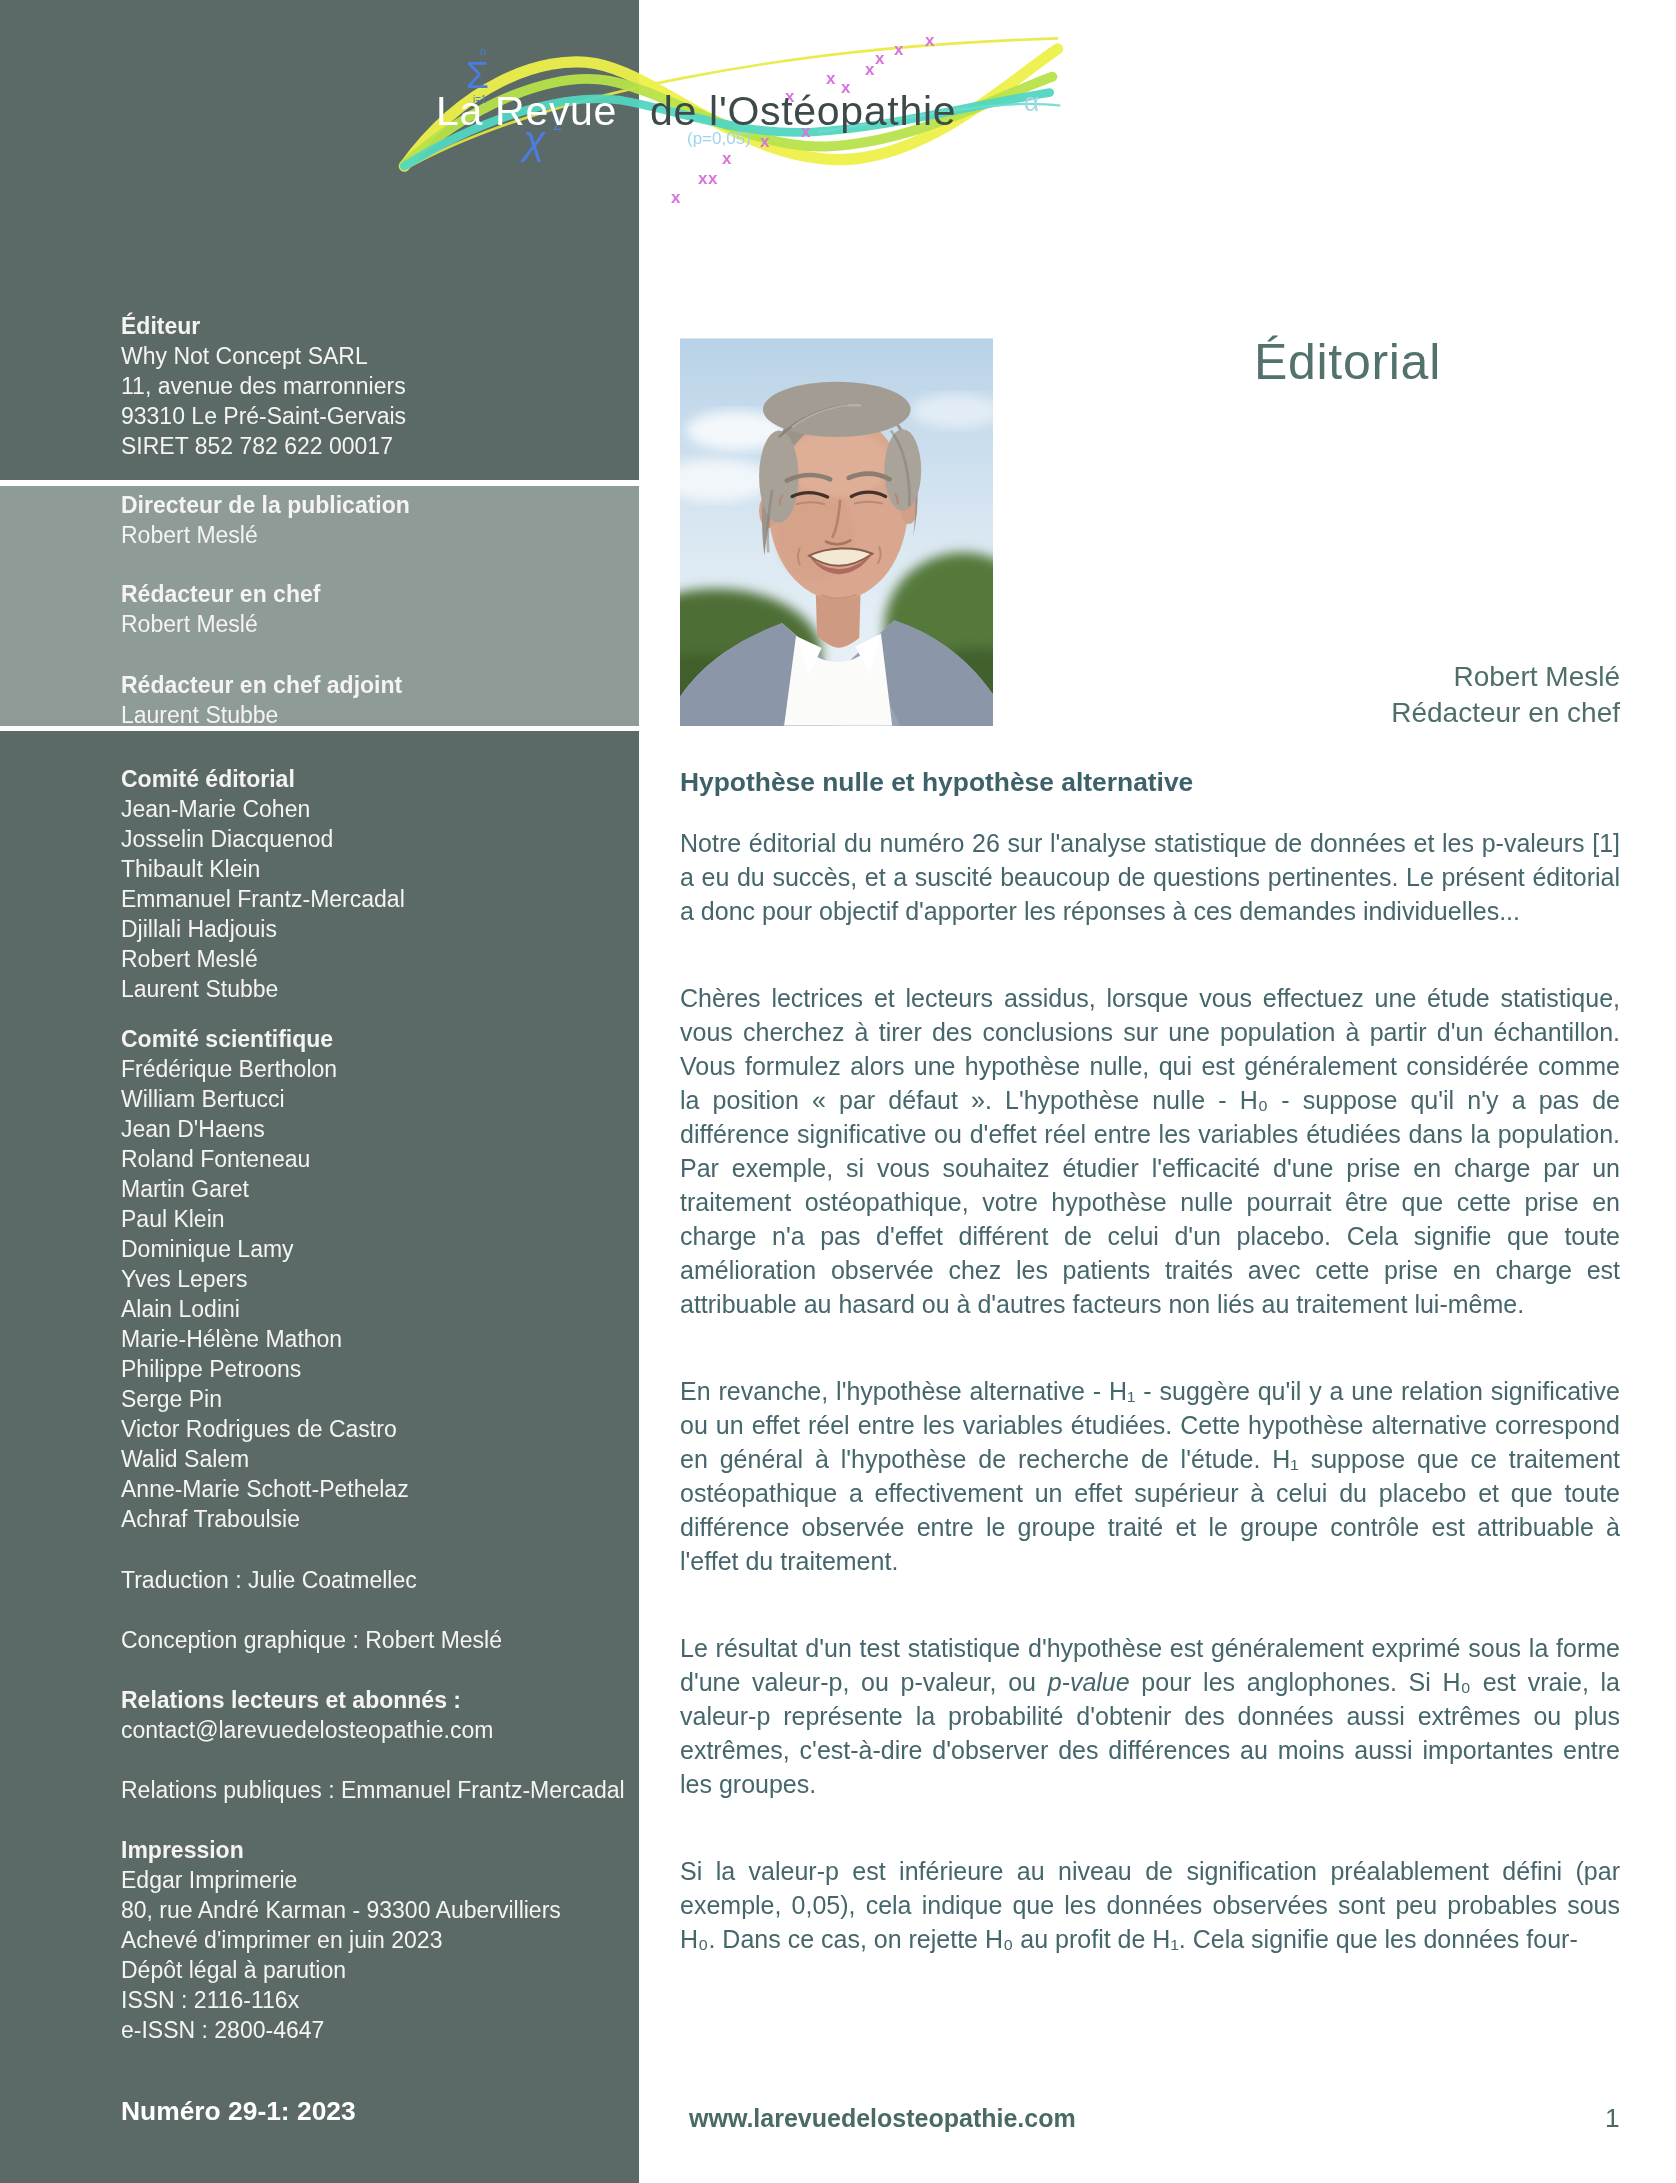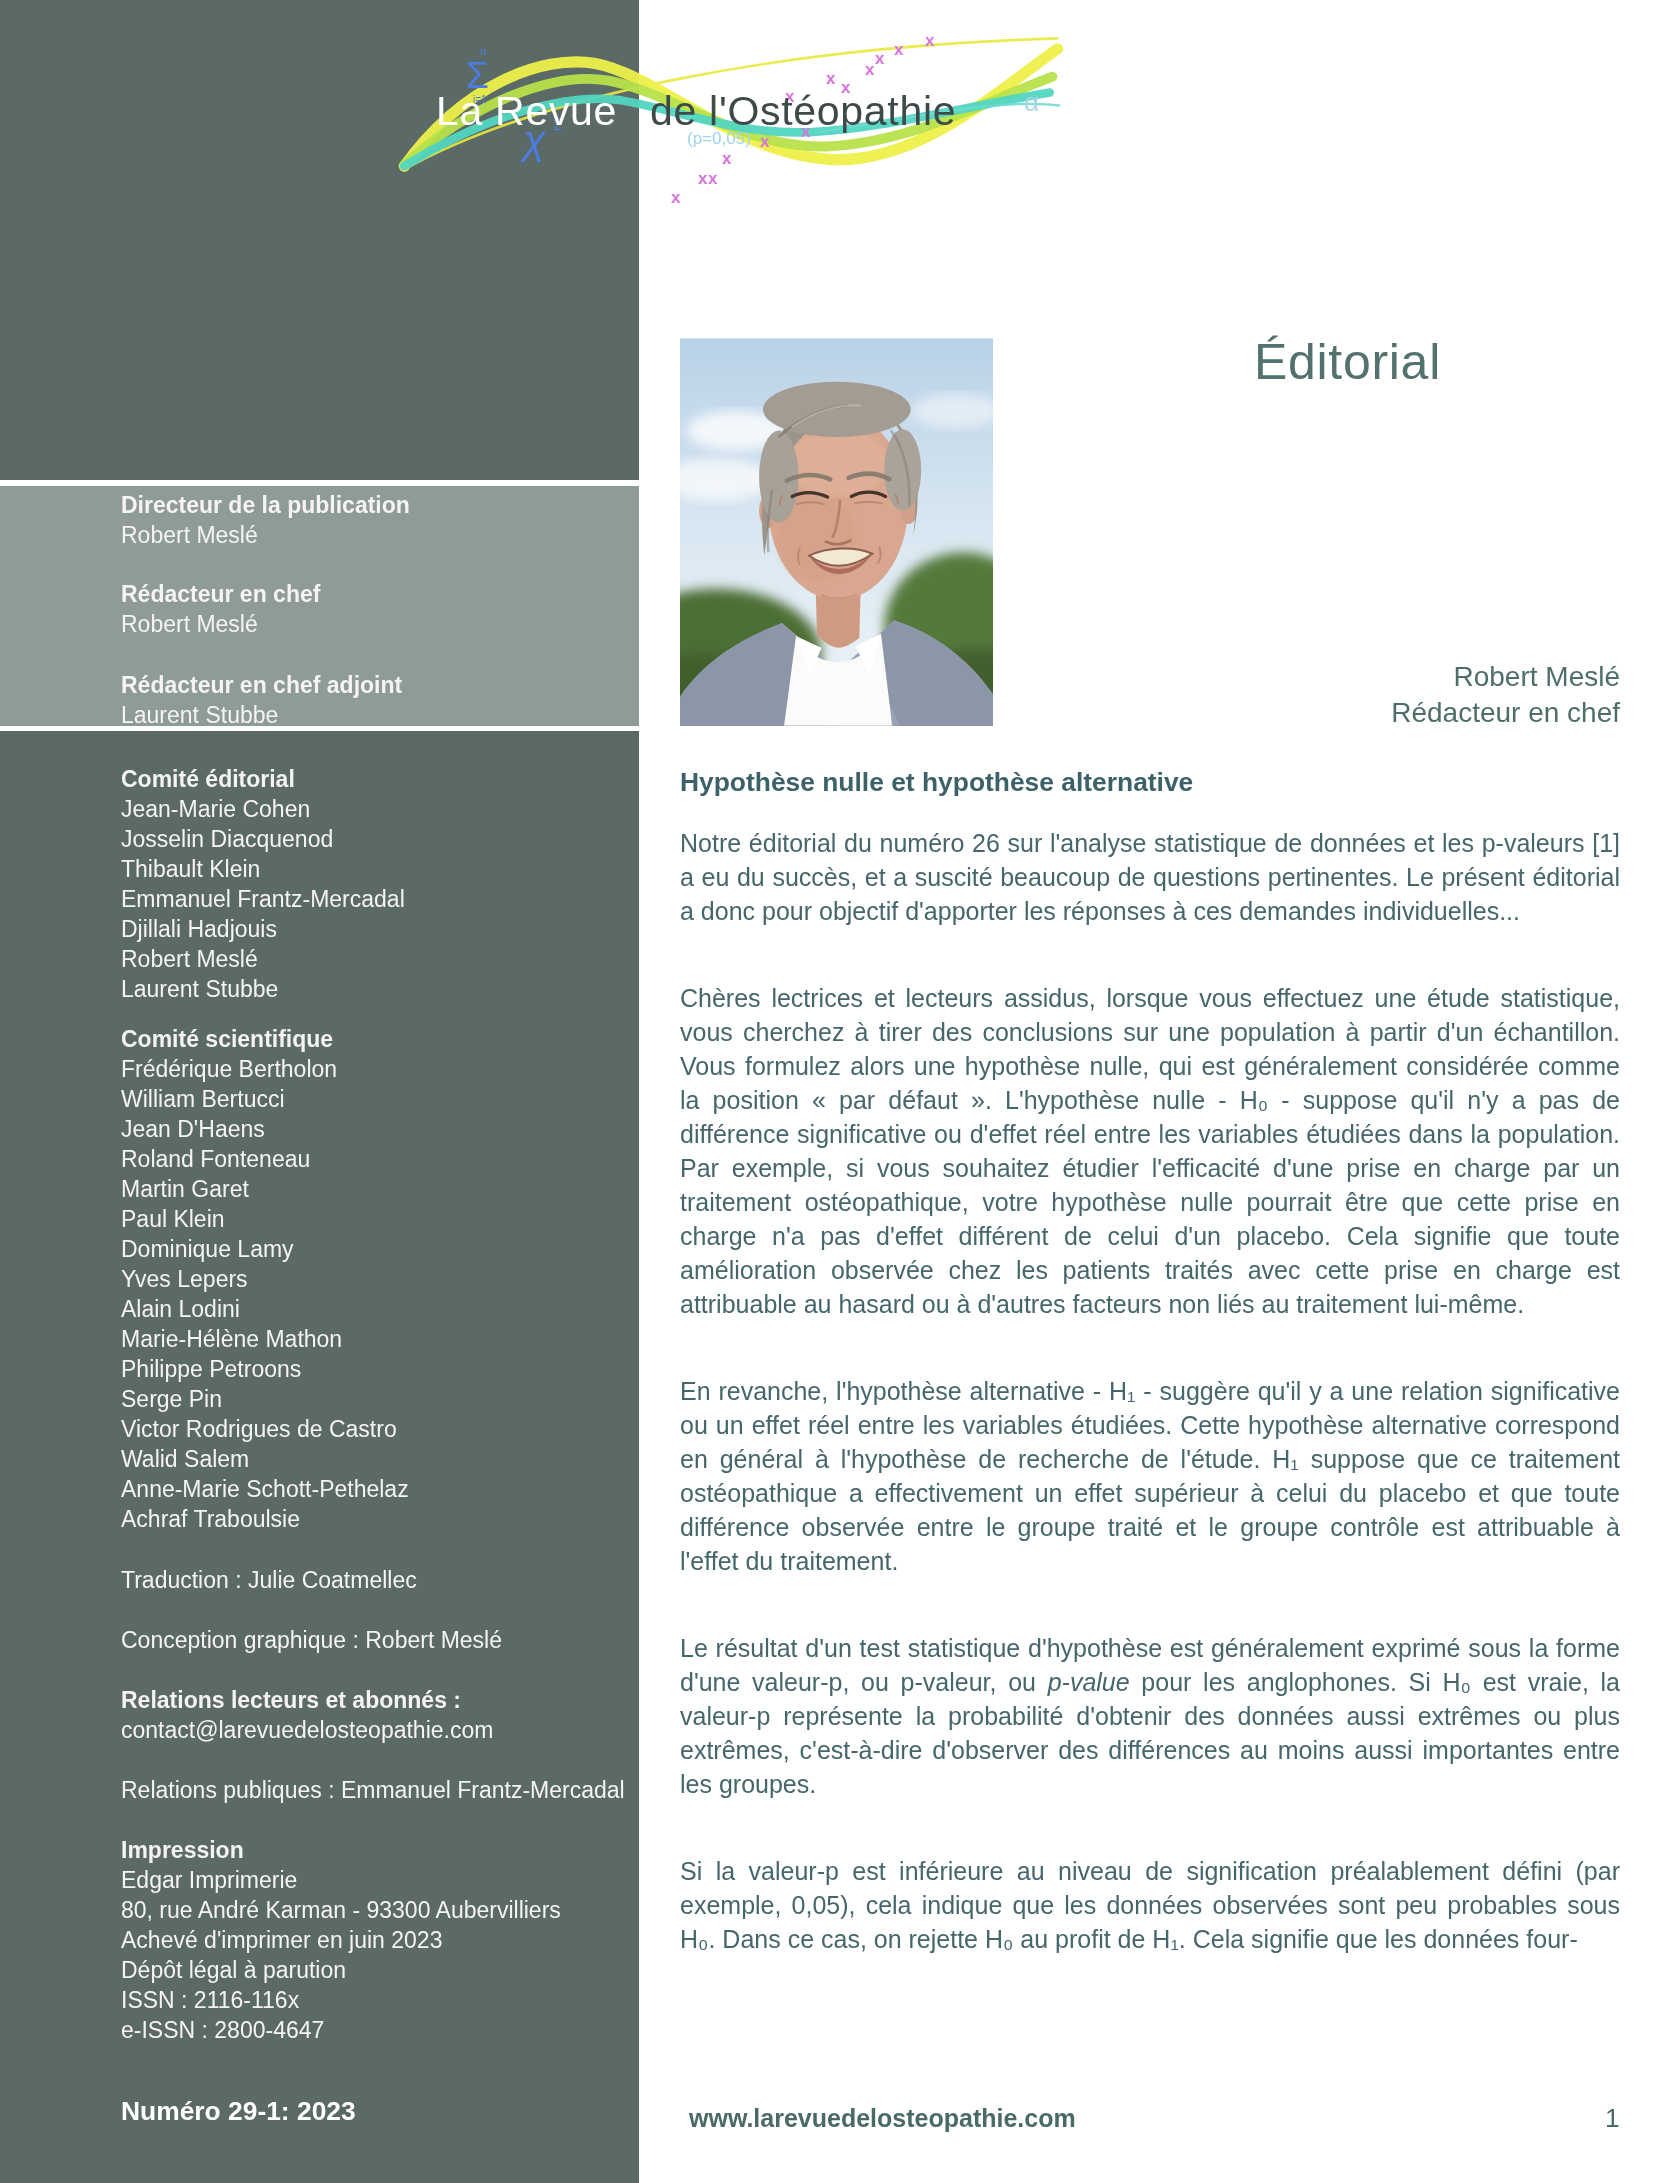--- a/index.html
+++ b/index.html
@@ -43,20 +43,27 @@
   
   .footer-url{position:absolute;left:689px;top:2104px;color:#4a6a66;font-size:25px;font-weight:bold;}
   .footer-page{position:absolute;left:1605px;top:2103px;color:#4a6a66;font-size:26.4px;}
 </style>
 </head>
 <body>
 
 <div class="sidebar">
   <div class="sidebar-lightband"></div>
 
+  <div class="sb-block" style="top:311px;">
+    <div class="sb-title">Éditeur</div>
+    <div>Why Not Concept SARL</div>
+    <div>11, avenue des marronniers</div>
+    <div>93310 Le Pré-Saint-Gervais</div>
+    <div>SIRET 852 782 622 00017</div>
+  </div>
 
   <div class="sb-block" style="top:490px;">
     <div class="sb-title">Directeur de la publication</div>
     <div>Robert Meslé</div>
   </div>
 
   <div class="sb-block" style="top:579px;">
     <div class="sb-title">Rédacteur en chef</div>
     <div>Robert Meslé</div>
   </div>

